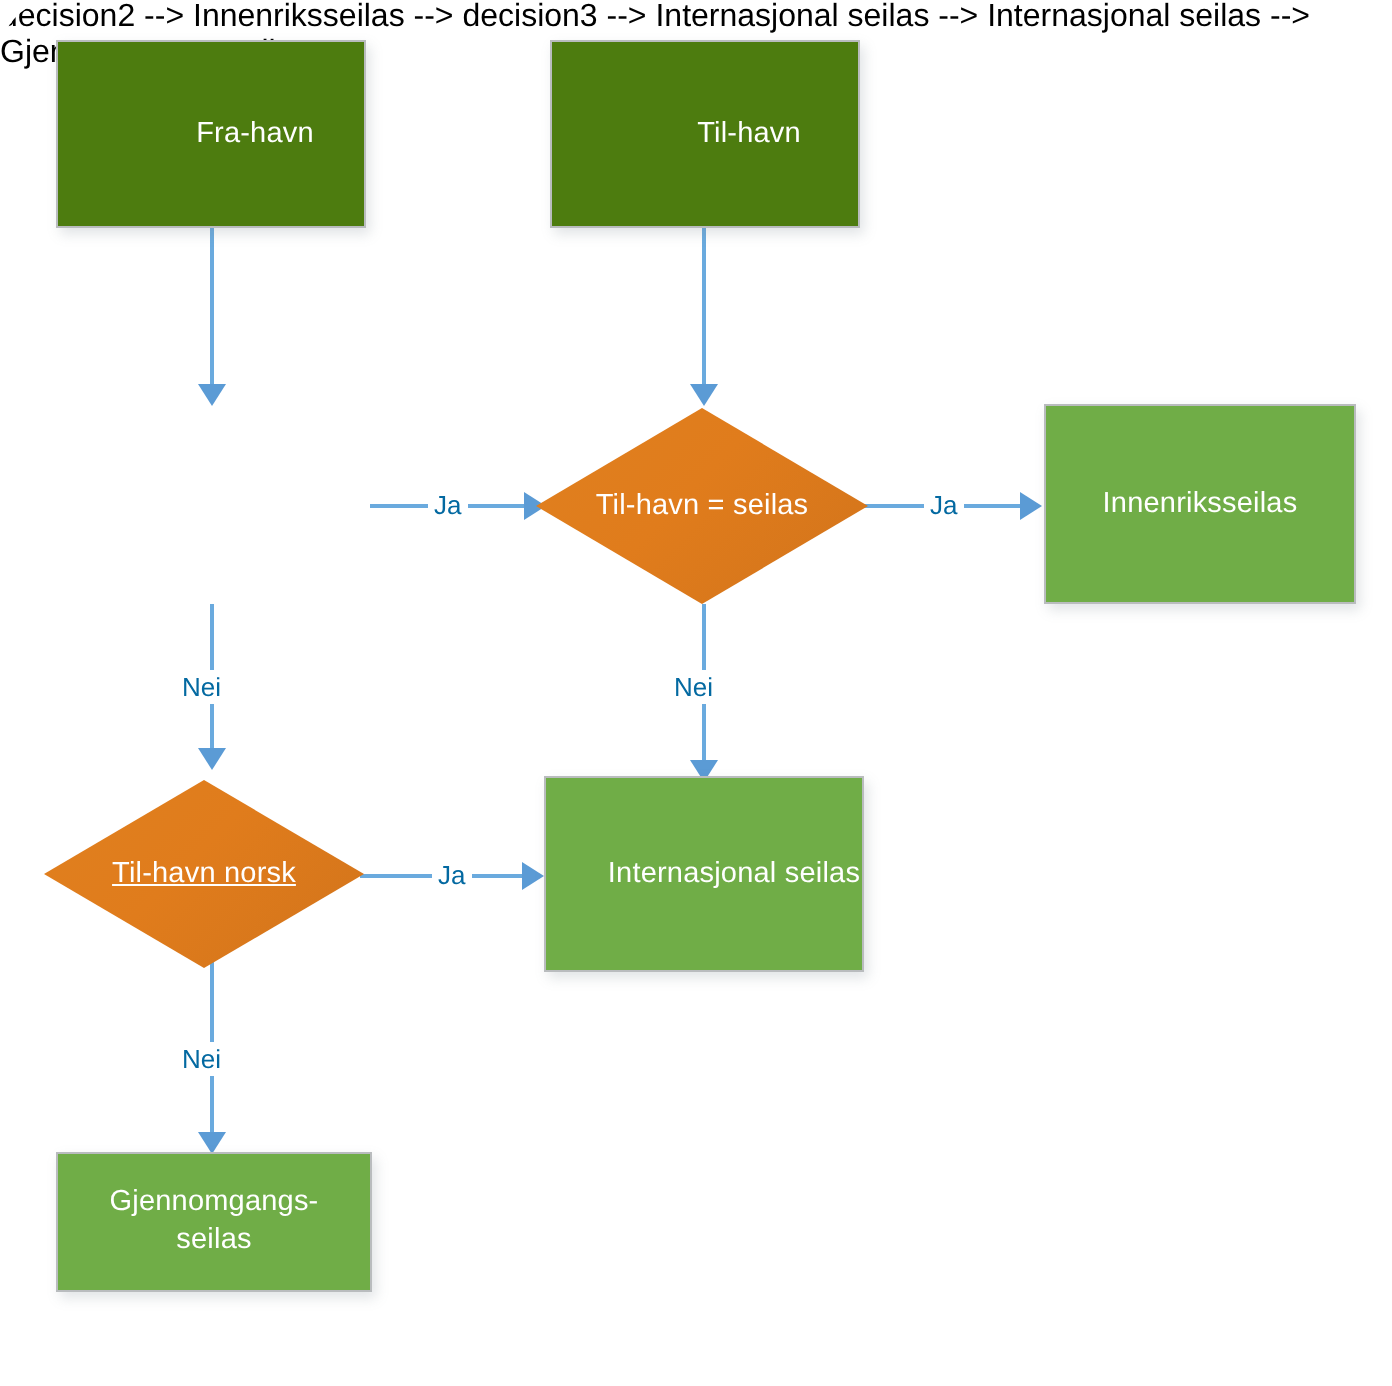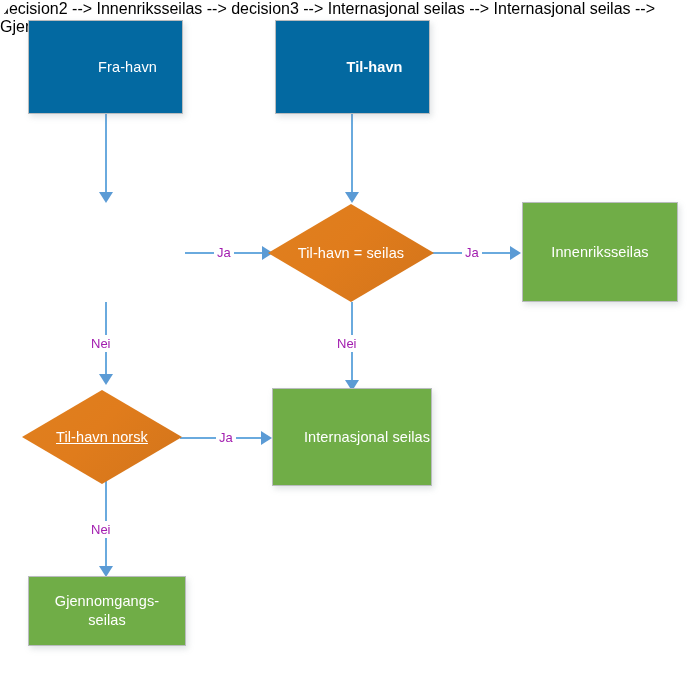--- a/index.html
+++ b/index.html
@@ -33,21 +33,21 @@
     line-height: 1.28;
     letter-spacing: .1px;
     white-space: pre-line;
     z-index: 3;
   }
 
   .box {
     border: 1px solid #b9bcbe;
     box-shadow: 2px 3px 6px rgba(120,130,140,.22);
   }
-  .box.blue  { background: #0369a1; padding-left: 44px; }
+  .box.blue  { background: #4d7c0f; padding-left: 44px; }
   .box.green { background: #70ad47; }
 
   
   .diamond {
     background: transparent;
     border: none;
     box-shadow: none;
   }
   .diamond .dshape {
     position: absolute;
@@ -85,21 +85,21 @@
     position: absolute;
     width: 0; height: 0;
     border-top: 7px solid transparent;
     border-bottom: 7px solid transparent;
     border-left: 11px solid #5b9bd5;
     z-index: 2;
   }
 
   .edge-label {
     position: absolute;
-    color: #a21caf;
+    color: #0369a1;
     background: #ffffff;
     font-size: 13px;
     line-height: 1;
     padding: 2px 3px;
     z-index: 4;
     text-align: center;
   }
 </style>
 </head>
 <body>
@@ -150,21 +150,21 @@
   <div class="edge-label" style="left:88px; top:521px;">Nei</div>
 
   
 
   
   <div class="node box blue" style="left:28px; top:20px; width:155px; height:94px;">
     <span>Fra-havn</span>
   </div>
 
   
-  <div class="node box blue" style="left:275px; top:20px; width:155px; height:94px;font-weight:bold;">
+  <div class="node box blue" style="left:275px; top:20px; width:155px; height:94px;">
     <span>Til-havn</span>
   </div>
 
   
 
   
   <div class="node diamond" style="left:268px; top:204px; width:166px; height:98px;">
     <div class="dshape"></div>
     <span class="dlabel">Til-havn = seilas</span>
   </div>

